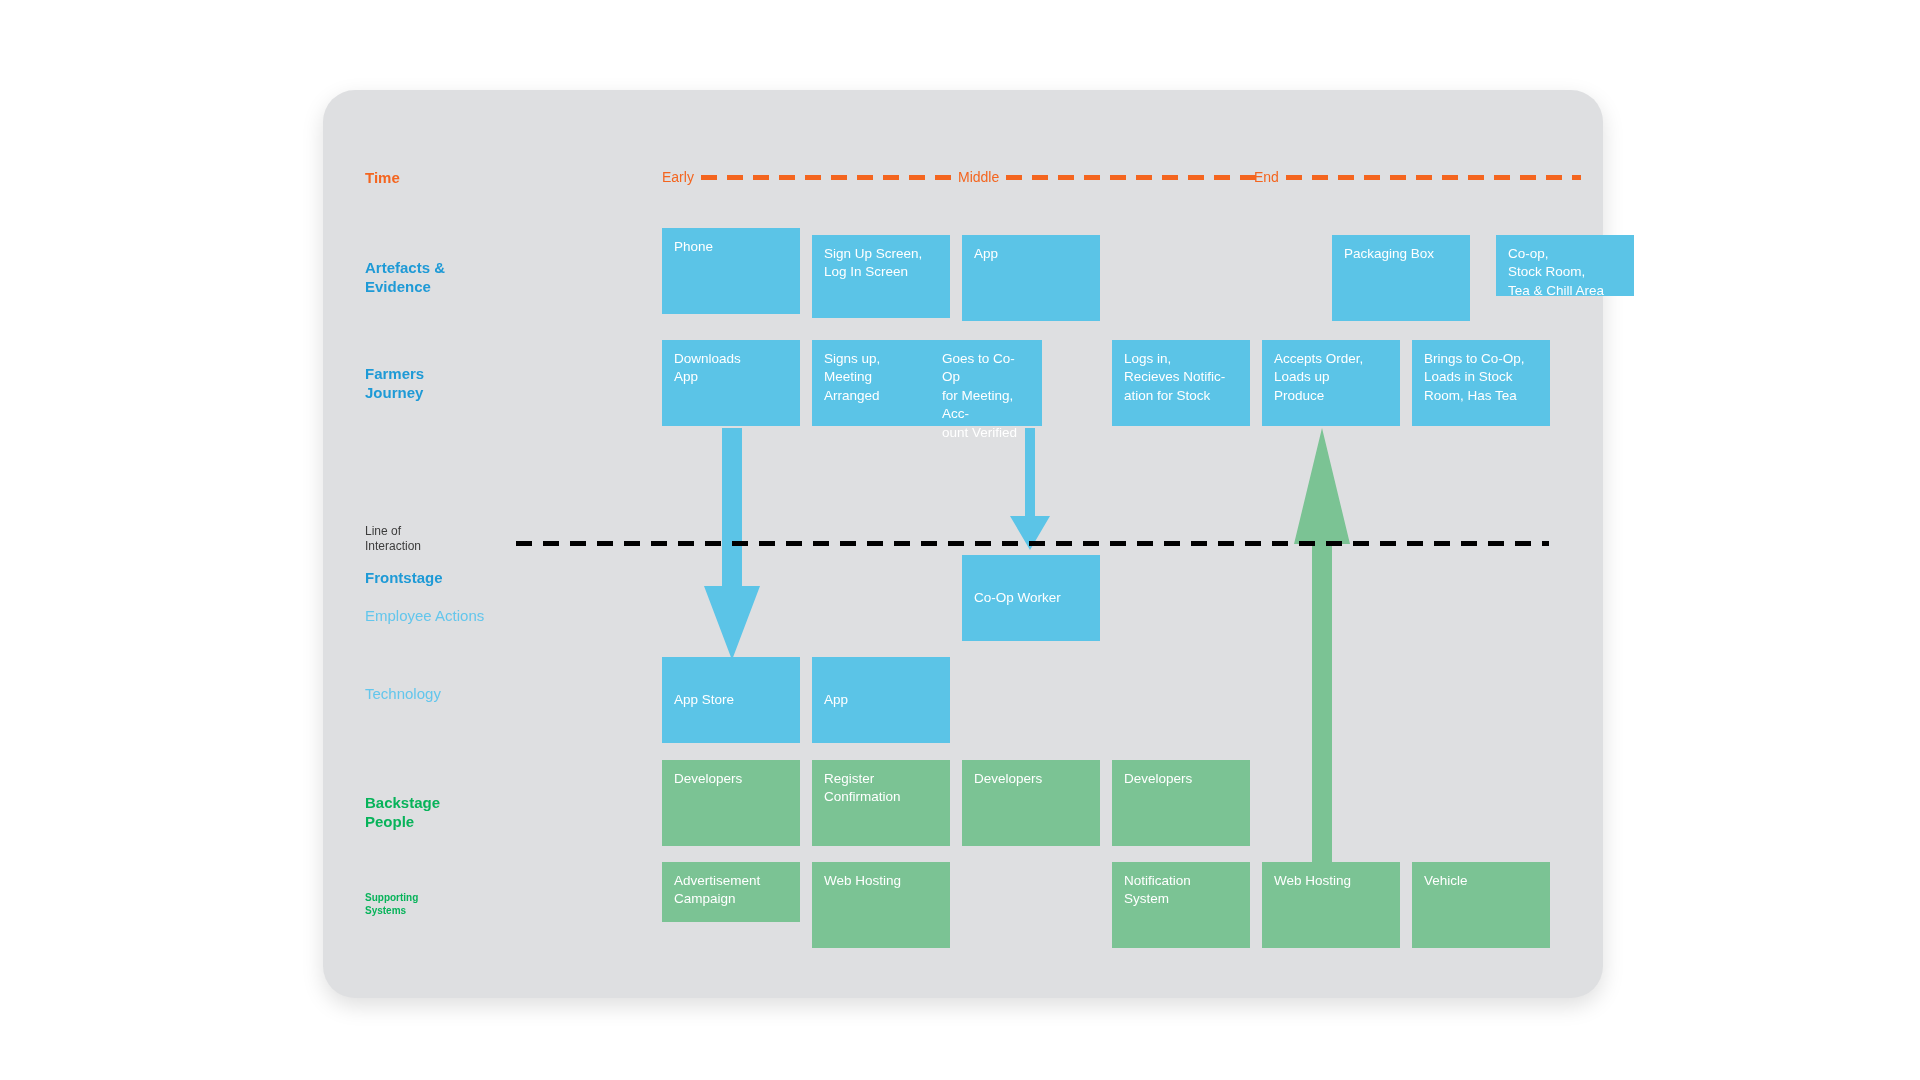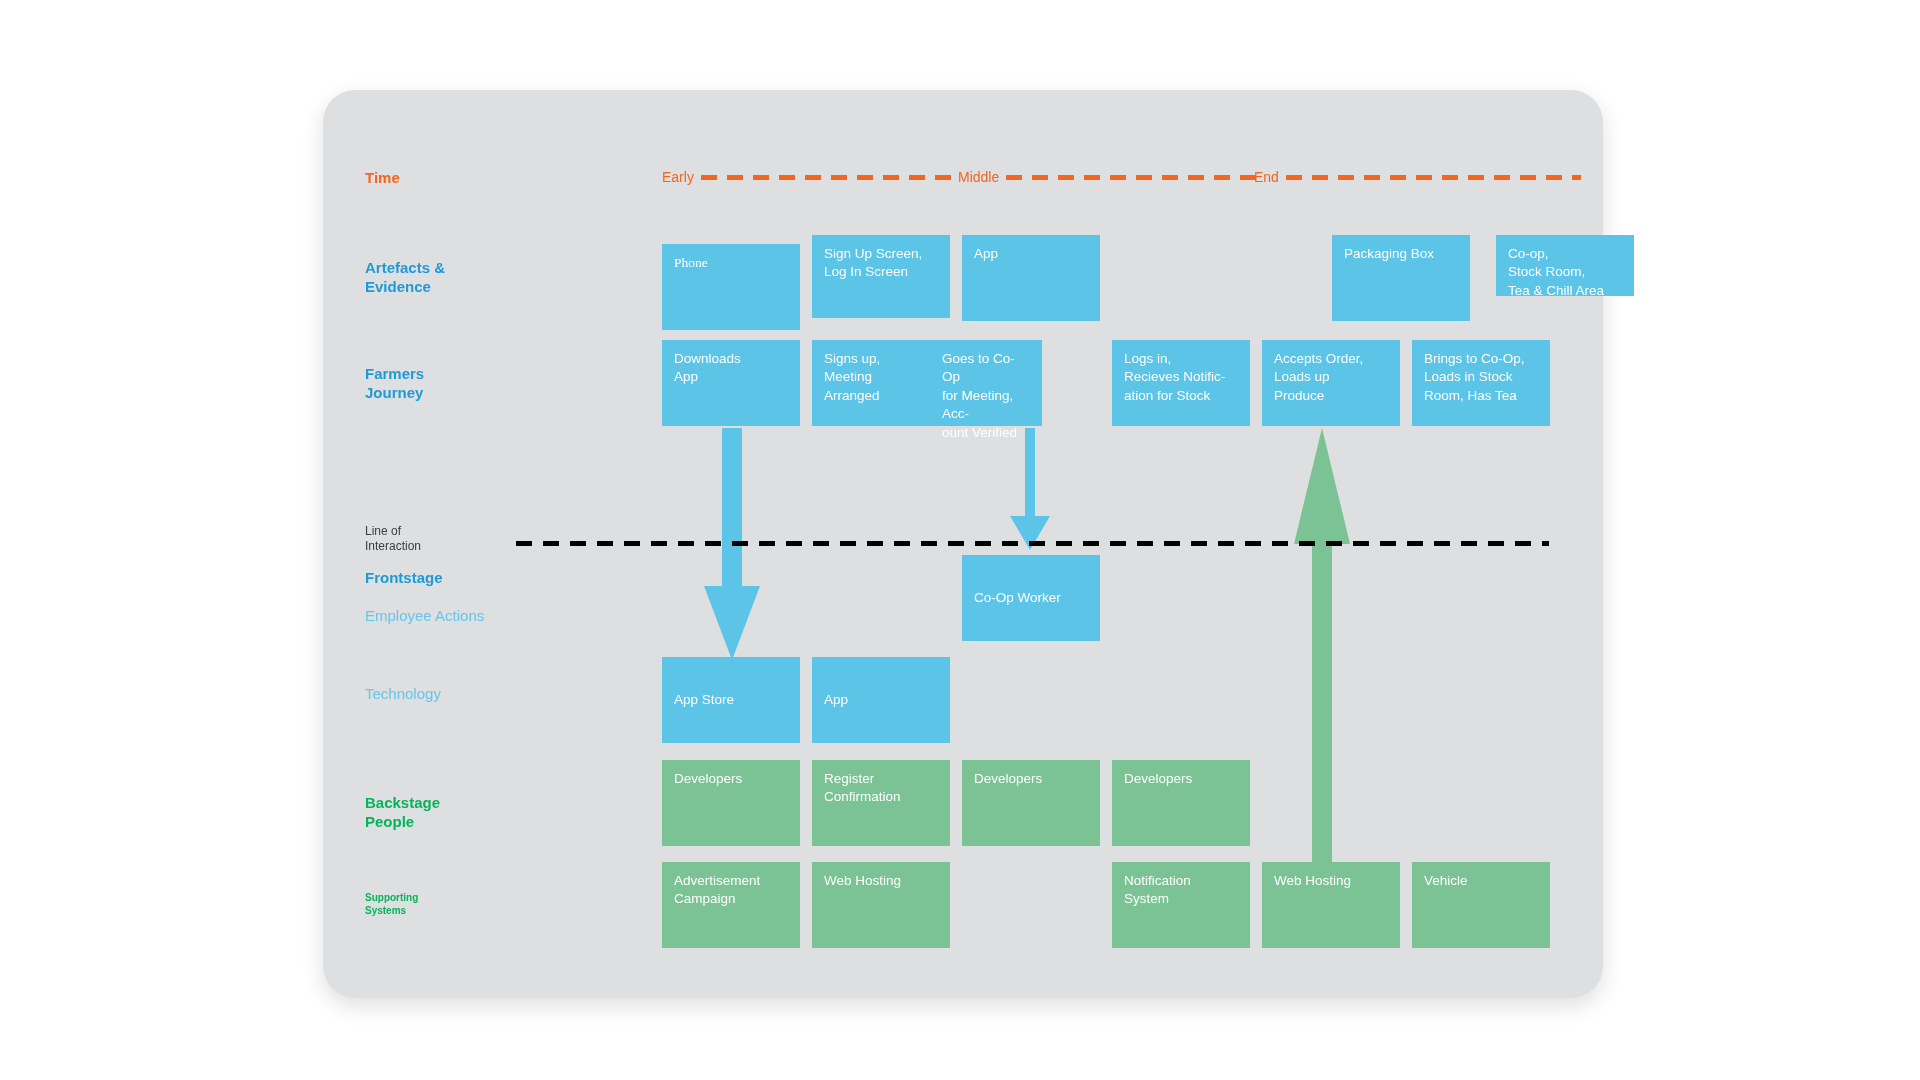--- a/index.html
+++ b/index.html
@@ -154,21 +154,21 @@
   <div class="time-marker tm-middle">
     <span class="tm-text">Middle</span>
     <span class="tm-dash"></span>
   </div>
   <div class="time-marker tm-end">
     <span class="tm-text">End</span>
     <span class="tm-dash"></span>
   </div>
 
   <div id="boxes-layer">
-      <div class="bp-box blue" style="left: 662px; top: 244px; width: 138px; height: 86px; font-family: Liberation Serif, serif;">Phone</div>
+      <div class="bp-box blue" style="left: 662px; top: 228px; width: 138px; height: 86px;">Phone</div>
       <div class="bp-box blue" style="left: 812px; top: 235px; width: 138px; height: 83px;">Sign Up Screen,
 Log In Screen</div>
       <div class="bp-box blue" style="left: 962px; top: 235px; width: 138px; height: 86px;">App</div>
       <div class="bp-box blue" style="left: 1332px; top: 235px; width: 138px; height: 86px;">Packaging Box</div>
       <div class="bp-box blue" style="left: 1496px; top: 235px; width: 138px; height: 61px;">Co-op,
 Stock Room,
 Tea &amp; Chill Area</div>
       <div class="bp-box blue" style="left: 662px; top: 340px; width: 138px; height: 86px;">Downloads
 App</div>
       <div class="bp-box blue" style="left: 812px; top: 340px; width: 138px; height: 86px;">Signs up,
@@ -187,21 +187,21 @@
 Loads in Stock
 Room, Has Tea</div>
       <div class="bp-box blue mid" style="left: 962px; top: 555px; width: 138px; height: 86px;">Co-Op Worker</div>
       <div class="bp-box blue mid" style="left: 662px; top: 657px; width: 138px; height: 86px;">App Store</div>
       <div class="bp-box blue mid" style="left: 812px; top: 657px; width: 138px; height: 86px;">App</div>
       <div class="bp-box green" style="left: 662px; top: 760px; width: 138px; height: 86px;">Developers</div>
       <div class="bp-box green" style="left: 812px; top: 760px; width: 138px; height: 86px;">Register
 Confirmation</div>
       <div class="bp-box green" style="left: 962px; top: 760px; width: 138px; height: 86px;">Developers</div>
       <div class="bp-box green" style="left: 1112px; top: 760px; width: 138px; height: 86px;">Developers</div>
-      <div class="bp-box green" style="left: 662px; top: 862px; width: 138px; height: 86px;">Advertisement
+      <div class="bp-box green" style="left: 662px; top: 862px; width: 138px; height: 60px;">Advertisement
 Campaign</div>
       <div class="bp-box green" style="left: 812px; top: 862px; width: 138px; height: 86px;">Web Hosting</div>
       <div class="bp-box green" style="left: 1112px; top: 862px; width: 138px; height: 86px;">Notification
 System</div>
       <div class="bp-box green" style="left: 1262px; top: 862px; width: 138px; height: 86px;">Web Hosting</div>
       <div class="bp-box green" style="left: 1412px; top: 862px; width: 138px; height: 86px;">Vehicle</div>
     </div>
 
   <div class="arrow" style="left:704px; top:428px;">
     <svg width="56" height="232" viewBox="0 0 56 232">

